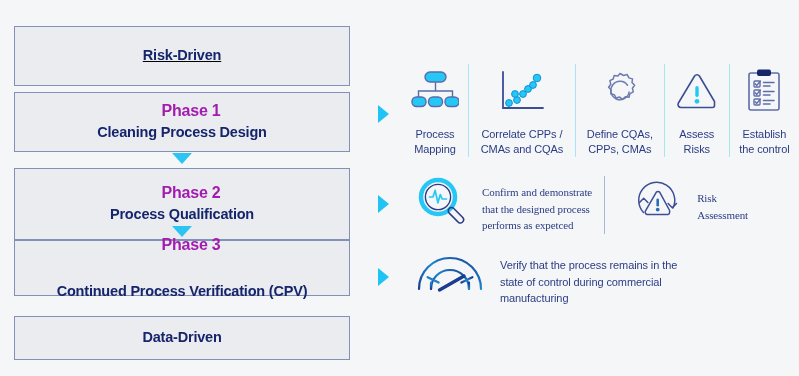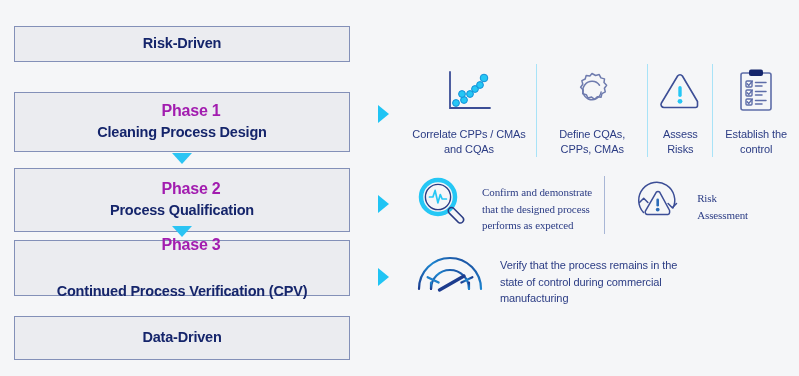--- a/index.html
+++ b/index.html
@@ -49,23 +49,23 @@
   }
   .box-phase {
     color: #a21caf;
     font-weight: bold;
     font-size: 16px;
     letter-spacing: -0.2px;
     line-height: 1.3;
     margin-bottom: 1px;
     margin-left: 18px;
   }
-  .box-risk   { top: 26px;  height: 36px; }
+  .box-risk   { top: 26px;  height: 60px; text-decoration: underline; }
   .box-p1     { top: 92px;  height: 60px; }
-  .box-p2     { top: 168px; height: 64px; align-items: center; }
+  .box-p2     { top: 168px; height: 72px; align-items: center; }
   .box-p3     { top: 240px; height: 56px; gap: 25px; }
   .box-data   { top: 316px; height: 44px; }
 
   .down-arrow {
     position: absolute;
     left: 168px;
     width: 0;
     height: 0;
     border-left: 10px solid transparent;
     border-right: 10px solid transparent;
@@ -189,20 +189,33 @@
     </div>
 
   </div>
 
   <div class="right-col">
 
     <div class="row row1">
       <div class="row-arrow row1-arrow-pos"></div>
       <div class="cells">
 
+        <div class="cell">
+          <div class="cell-icon">
+            <svg width="48" height="44" viewBox="0 0 48 44">
+              <rect x="14" y="2" width="21" height="10" rx="5" fill="#25C7F5" stroke="#5A6BA8" stroke-width="1.4"></rect>
+              <path d="M24.5 12.5 V21 M7.5 27 V21 H41.5 V27" fill="none" stroke="#5A6BA8" stroke-width="1.4"></path>
+              <rect x="1" y="27" width="14" height="9.5" rx="4.5" fill="#25C7F5" stroke="#5A6BA8" stroke-width="1.4"></rect>
+              <rect x="17.5" y="27" width="14" height="9.5" rx="4.5" fill="#25C7F5" stroke="#5A6BA8" stroke-width="1.4"></rect>
+              <rect x="34" y="27" width="14" height="9.5" rx="4.5" fill="#25C7F5" stroke="#5A6BA8" stroke-width="1.4"></rect>
+            </svg>
+          </div>
+          <div class="cell-label">Process
+Mapping</div>
+        </div>
 
         <div class="cell">
           <div class="cell-icon">
             <svg width="46" height="44" viewBox="0 0 46 44">
               <path d="M4 2 V38 H44" fill="none" stroke="#3C4E96" stroke-width="1.8" stroke-linecap="round"></path>
               <g fill="#25C7F5" stroke="#1390D8" stroke-width="1">
                 <circle cx="10" cy="33" r="3.4"></circle>
                 <circle cx="18" cy="30" r="3.4"></circle>
                 <circle cx="16" cy="24" r="3.4"></circle>
                 <circle cx="24" cy="24" r="3.4"></circle>

